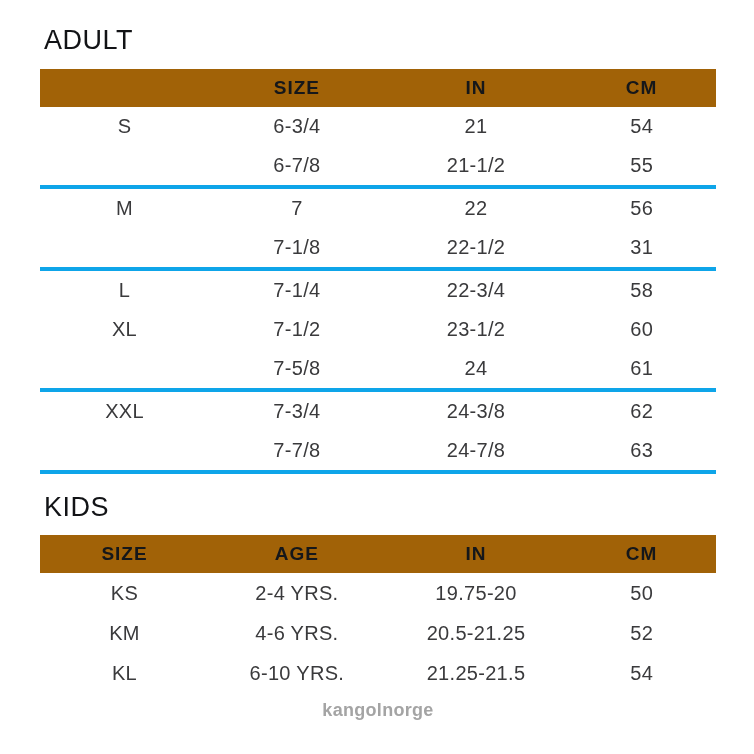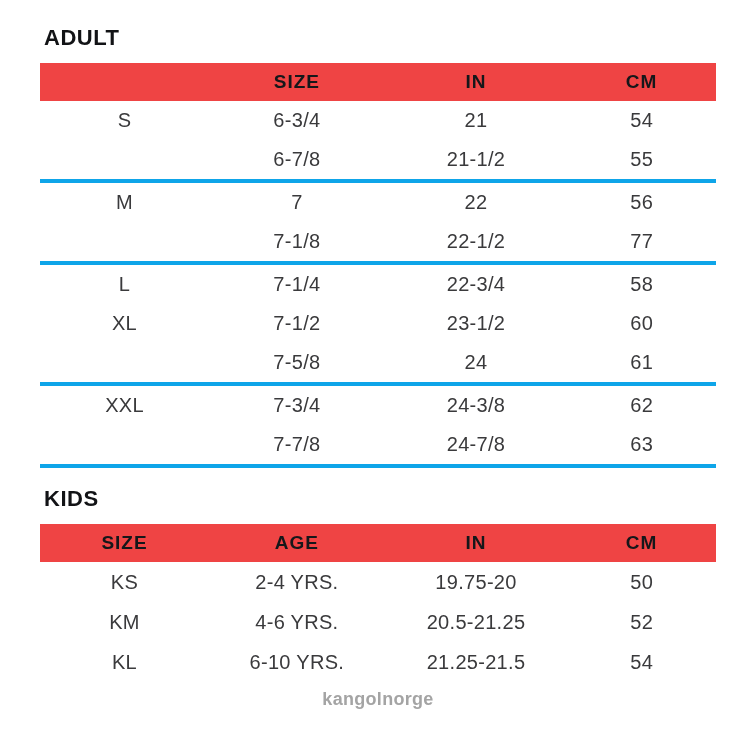--- a/index.html
+++ b/index.html
@@ -10,41 +10,41 @@
   }
   .page {
     width: 754px;
     height: 754px;
     box-sizing: border-box;
     padding: 26px 38px 0 40px;
     background: #ffffff;
     overflow: hidden;
   }
   .section-title {
-    font-size: 22px;
-    font-weight: 700;
+    font-size: 27px;
+    font-weight: 400;
     color: #121316;
     letter-spacing: 0.5px;
     margin: 0 0 13px 4px;
     line-height: 1.1;
   }
   .kids-title {
     margin-top: 19px;
   }
   table.size-table {
     width: 676px;
     border-collapse: collapse;
     table-layout: fixed;
   }
   table.size-table col.c1 { width: 25%; }
   table.size-table col.c2 { width: 26%; }
   table.size-table col.c3 { width: 27%; }
   table.size-table col.c4 { width: 22%; }
   table.size-table thead th {
-    background: #ef4444;
+    background: #a16207;
     height: 38px;
     font-weight: 700;
     font-size: 19px;
     letter-spacing: 1px;
     color: #15171a;
     text-align: center;
     padding: 0;
   }
   table.size-table tbody td {
     height: 39px;
@@ -113,21 +113,21 @@
       <tr>
         <td class="row-label">M</td>
         <td>7</td>
         <td>22</td>
         <td>56</td>
       </tr>
       <tr class="group-end">
         <td></td>
         <td>7-1/8</td>
         <td>22-1/2</td>
-        <td>77</td>
+        <td>31</td>
       </tr>
       <tr>
         <td class="row-label">L</td>
         <td>7-1/4</td>
         <td>22-3/4</td>
         <td>58</td>
       </tr>
       <tr>
         <td class="row-label">XL</td>
         <td>7-1/2</td>

